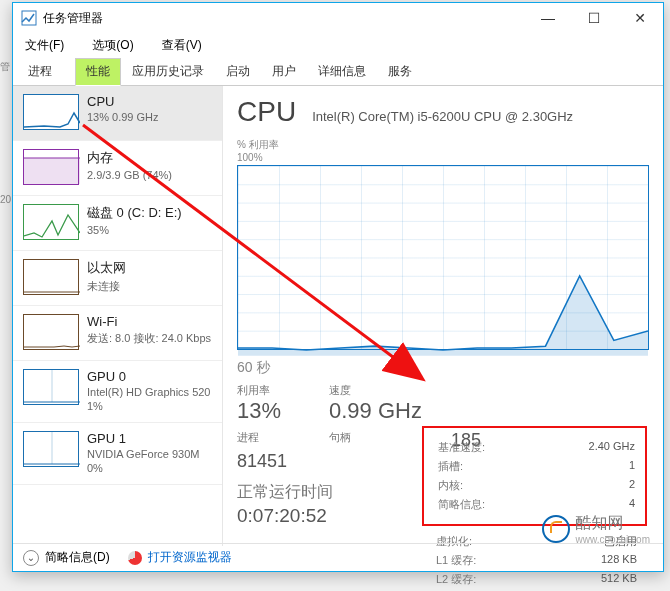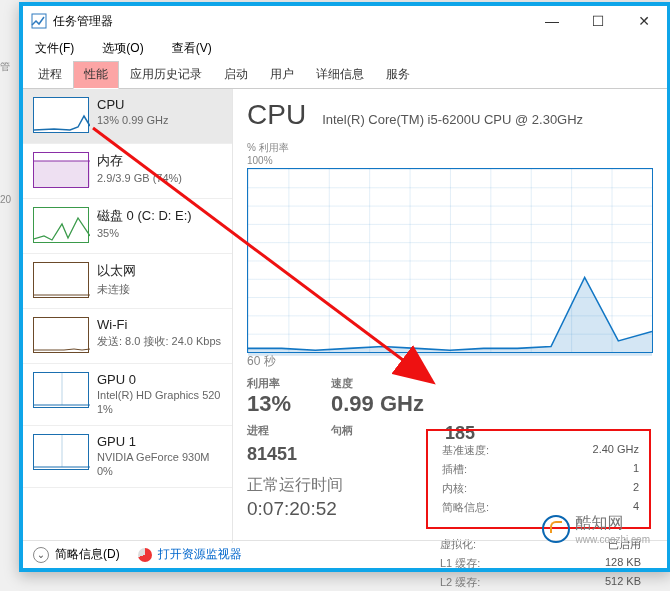--- a/index.html
+++ b/index.html
@@ -7,24 +7,24 @@
     font-family: "Microsoft YaHei", "Segoe UI", sans-serif;
     font-size: 12px;
     background: #f0f0f0;
     width: 670px;
     height: 591px;
     overflow: hidden;
     position: relative;
   }
   .window {
     position: absolute;
-    left: 19px; top: 2px;
+    left: 12px; top: 2px;
     width: 652px; height: 570px;
     background: #ffffff;
-    border: 4px solid #0ea5e9;
+    border: 1px solid #0ea5e9;
     box-shadow: 0 4px 14px rgba(0,0,0,.25);
   }
   
   .titlebar {
     display: flex; align-items: center; justify-content: space-between;
     height: 30px; padding-left: 8px;
   }
   .titlebar-left { display: flex; align-items: center; gap: 6px; }
   .app-icon { width: 16px; height: 16px; }
   .title-text { font-size: 12px; color: #000; }
@@ -42,23 +42,24 @@
     border-bottom: 1px solid #ccc;
     padding: 0 4px; height: 26px;
   }
   .tab {
     padding: 4px 10px 5px 10px;
     border: 1px solid transparent;
     font-size: 12px; color: #333;
     position: relative; top: 1px;
   }
   .tab.active {
-    background: #fca5a5;
+    background: #bef264;
     border: 1px solid #ccc;
     border-bottom: 1px solid #fff;
+    margin-left: 12px;
   }
   
   .body {
     display: flex; height: calc(100% - 30px - 24px - 26px - 28px);
   }
   .sidebar {
     width: 210px; border-right: 1px solid #e6e6e6;
     overflow: hidden;
   }
   .side-item {
@@ -97,28 +98,27 @@
   }
   .chart {
     width: 100%; height: 185px;
     border: 1px solid #1176c4;
     position: relative; margin-top: 2px;
     background:
       linear-gradient(to right, rgba(17,118,196,.12) 1px, transparent 1px) 0 0/ calc(100%/10) 100%,
       linear-gradient(to bottom, rgba(17,118,196,.12) 1px, transparent 1px) 0 0/ 100% calc(100%/10);
   }
   .chart svg { position: absolute; inset: 0; }
-  .chart-btm-label { font-size: 12px; color: #888; margin-top: 0; }
+  .chart-btm-label { font-size: 14px; color: #888; margin-top: 9px; }
 
   .stats {
     display: grid;
     grid-template-columns: 80px 110px 90px;
-    column-gap: 4px;
+    column-gap: 12px;
     margin-top: 6px;
-    font-weight: bold;
   }
   .stat-label { font-size: 11px; color: #777; }
   .stat-val-big { font-size: 22px; color: #555; }
   .stat-val-mid { font-size: 18px; color: #555; }
   .row-gap { height: 6px; }
 
   .uptime-block { margin-top: 10px; }
   .uptime-label { font-size: 16px; color: #777; }
   .uptime-val { font-size: 19px; color: #555; margin-top: 2px; }
 

